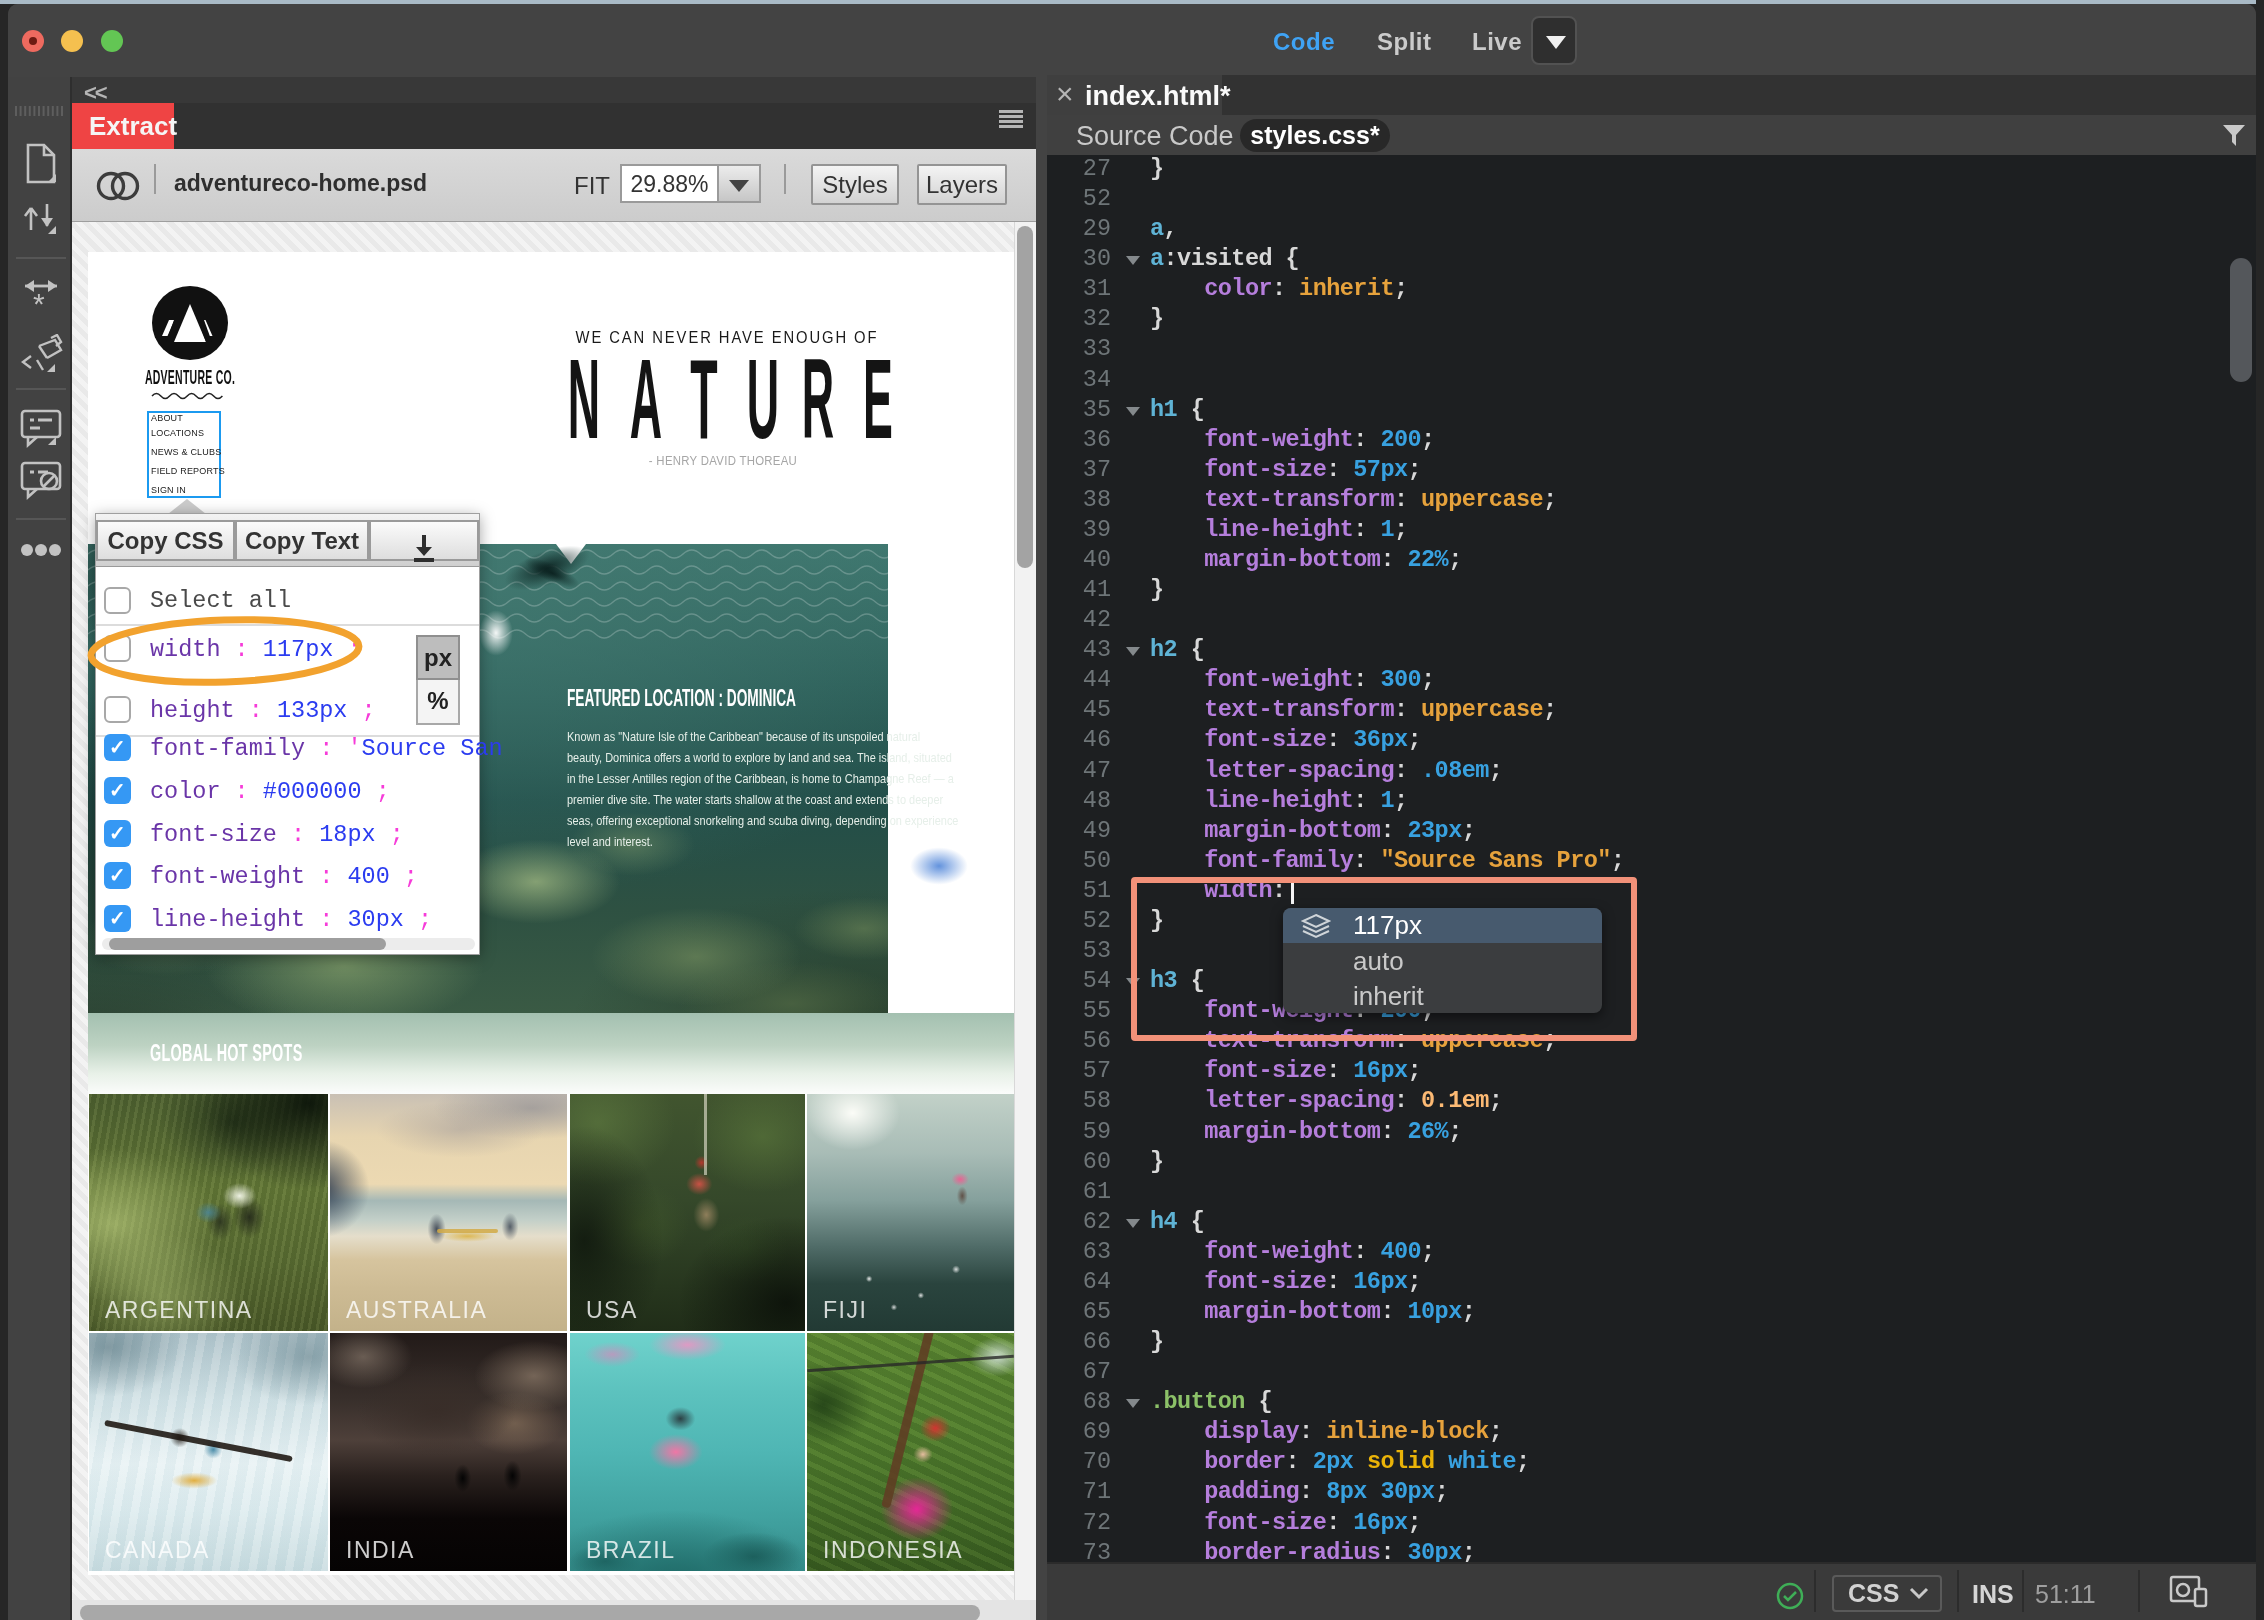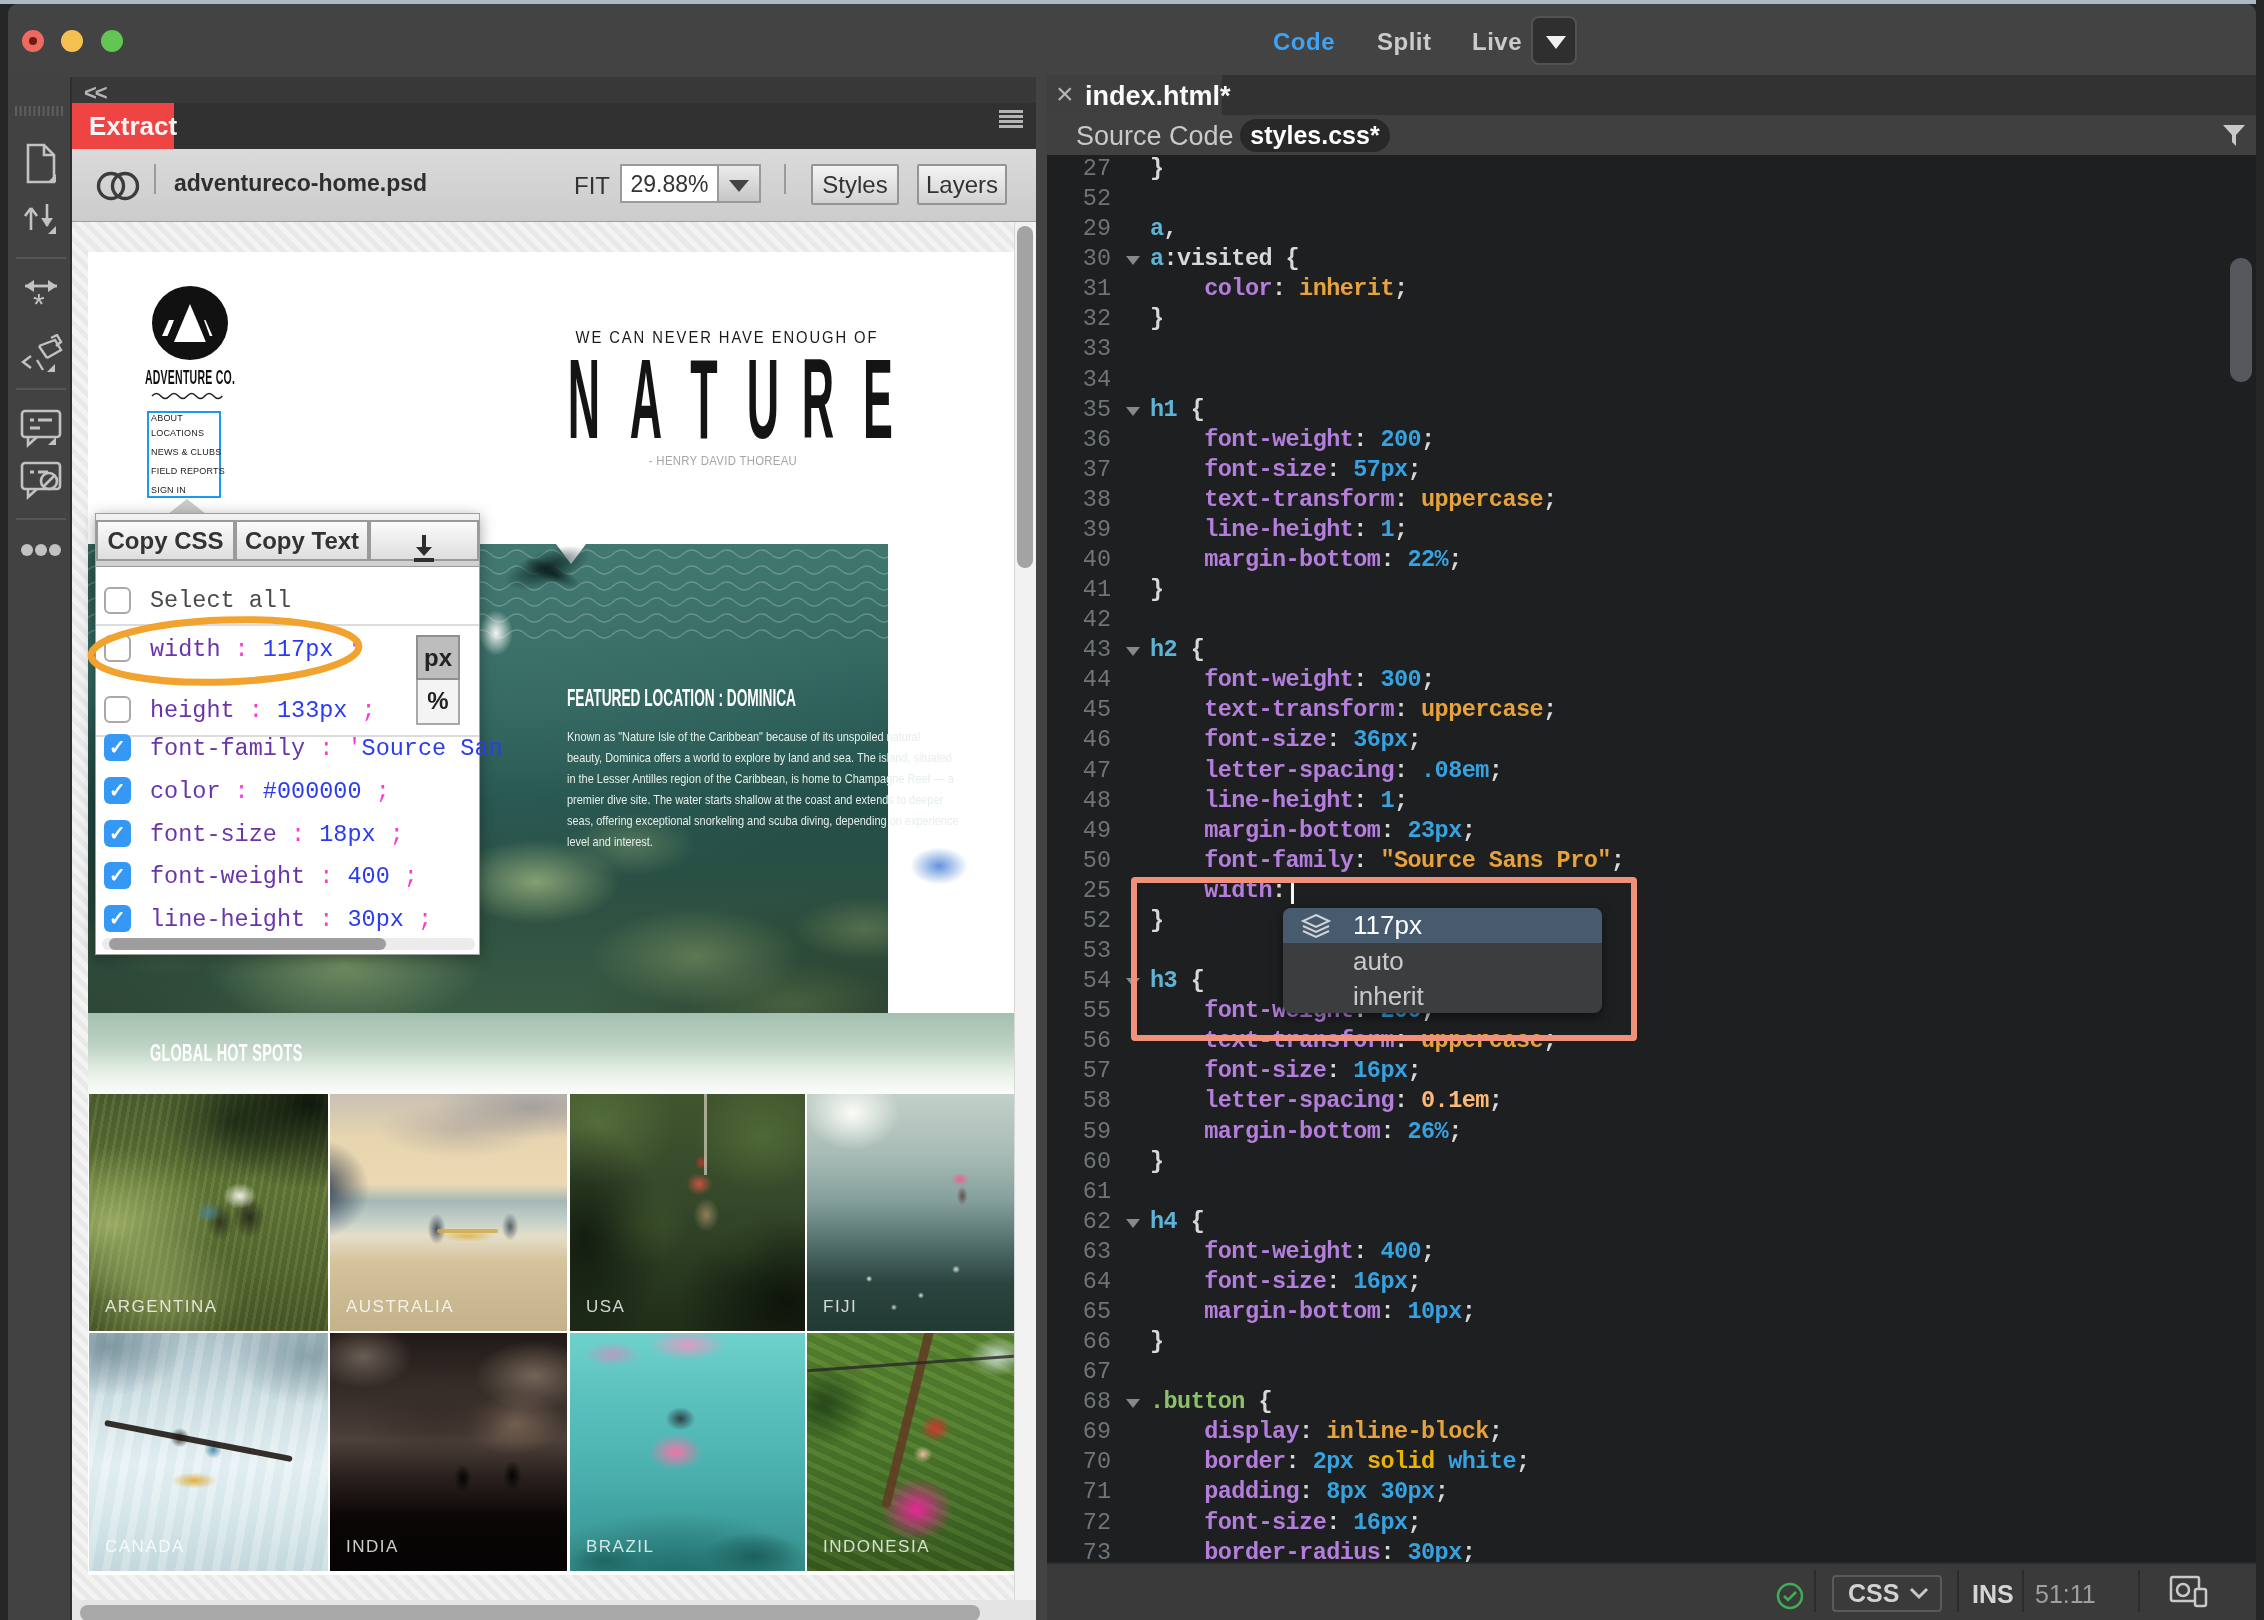--- a/index.html
+++ b/index.html
@@ -76,21 +76,21 @@
 #kayak2{left:424px;top:14px;width:80px;height:30px;background:radial-gradient(40px 12px at 50% 50%,rgba(10,32,30,.9),rgba(10,32,30,0) 75%);transform:rotate(25deg)}
 #wblob{left:391px;top:66px;width:34px;height:46px;background:radial-gradient(rgba(255,255,255,.95),rgba(255,255,255,0) 70%)}
 #fish{left:806px;top:290px;width:90px;height:64px;background:radial-gradient(40px 26px at 50% 50%,rgba(72,128,215,.85),rgba(72,128,215,0) 72%)}
 #featloc{left:479px;top:140px;font-size:24px;color:#fff;letter-spacing:0;transform:scaleX(0.57);transform-origin:left;white-space:nowrap;font-weight:bold}
 #herop{left:479px;top:183px;width:430px;font-size:12.6px;line-height:21px;color:#e6efe9;transform:scaleX(0.87);transform-origin:left;white-space:nowrap}
 
 #ghs{left:0;top:761px;width:926px;height:81px;background:linear-gradient(180deg,#a3c0b0 0%,#bdd2c2 40%,#e8f1e8 75%,#fbfcfb 100%)}
 #ghstxt{left:62px;top:26px;font-size:24px;color:#fff;letter-spacing:0.5px;transform:scaleX(0.60);transform-origin:left;white-space:nowrap;font-weight:bold}
 
 .tile{overflow:hidden}
-.tlab{position:absolute;left:16px;bottom:14px;font-size:17px;color:rgba(255,255,255,.8);letter-spacing:1.5px}
+.tlab{position:absolute;left:16px;bottom:7px;font-size:23px;color:rgba(255,255,255,.8);letter-spacing:1.5px}
 </style></head>
 <body>
 <div class="ab" id="topstrip"></div>
 <div class="ab" id="win">
 <div class="ab" id="titlebar"></div>
 <div class="ab tl" id="tlr"></div>
     <div class="ab tl" id="tly"></div>
     <div class="ab tl" id="tlg"></div>
 <div class="ab menutxt" id="mcode">Code</div>
     <div class="ab menutxt" id="msplit">Split</div>
@@ -373,21 +373,21 @@
 <div class="ab lnum" style="top:571.4px">46</div>
         <div class="ab cline" style="top:571.4px"><span style="color:#d8d8d8">    </span><span style="color:#b57edc">font-size</span><span style="color:#d8d8d8">: </span><span style="color:#38a1e0">36px</span><span style="color:#d8d8d8">;</span></div>
 <div class="ab lnum" style="top:601.5px">47</div>
         <div class="ab cline" style="top:601.5px"><span style="color:#d8d8d8">    </span><span style="color:#b57edc">letter-spacing</span><span style="color:#d8d8d8">: </span><span style="color:#38a1e0">.08em</span><span style="color:#d8d8d8">;</span></div>
 <div class="ab lnum" style="top:631.6px">48</div>
         <div class="ab cline" style="top:631.6px"><span style="color:#d8d8d8">    </span><span style="color:#b57edc">line-height</span><span style="color:#d8d8d8">: </span><span style="color:#38a1e0">1</span><span style="color:#d8d8d8">;</span></div>
 <div class="ab lnum" style="top:661.7px">49</div>
         <div class="ab cline" style="top:661.7px"><span style="color:#d8d8d8">    </span><span style="color:#b57edc">margin-bottom</span><span style="color:#d8d8d8">: </span><span style="color:#38a1e0">23px</span><span style="color:#d8d8d8">;</span></div>
 <div class="ab lnum" style="top:691.8px">50</div>
         <div class="ab cline" style="top:691.8px"><span style="color:#d8d8d8">    </span><span style="color:#b57edc">font-family</span><span style="color:#d8d8d8">: </span><span style="color:#e6a23c">"Source Sans Pro"</span><span style="color:#d8d8d8">;</span></div>
-<div class="ab lnum" style="top:721.8px">25</div>
+<div class="ab lnum" style="top:721.8px">51</div>
         <div class="ab cline" style="top:721.8px"><span style="color:#d8d8d8">    </span><span style="color:#b57edc">width</span><span style="color:#d8d8d8">:</span></div>
 <div class="ab lnum" style="top:751.9px">52</div>
         <div class="ab cline" style="top:751.9px"><span style="color:#d8d8d8">}</span></div>
 <div class="ab lnum" style="top:782.0px">53</div>
 <div class="ab lnum" style="top:812.1px">54</div>
         <div class="ab" style="left:79px;top:823.1px;border-left:7px solid transparent;border-right:7px solid transparent;border-top:9px solid #84898c"></div>
         <div class="ab cline" style="top:812.1px"><span style="color:#5fb3d5">h3</span><span style="color:#d8d8d8"> {</span></div>
 <div class="ab lnum" style="top:842.2px">55</div>
         <div class="ab cline" style="top:842.2px"><span style="color:#d8d8d8">    </span><span style="color:#b57edc">font-weight</span><span style="color:#d8d8d8">: </span><span style="color:#38a1e0">200</span><span style="color:#d8d8d8">;</span></div>
 <div class="ab lnum" style="top:872.2px">56</div>

